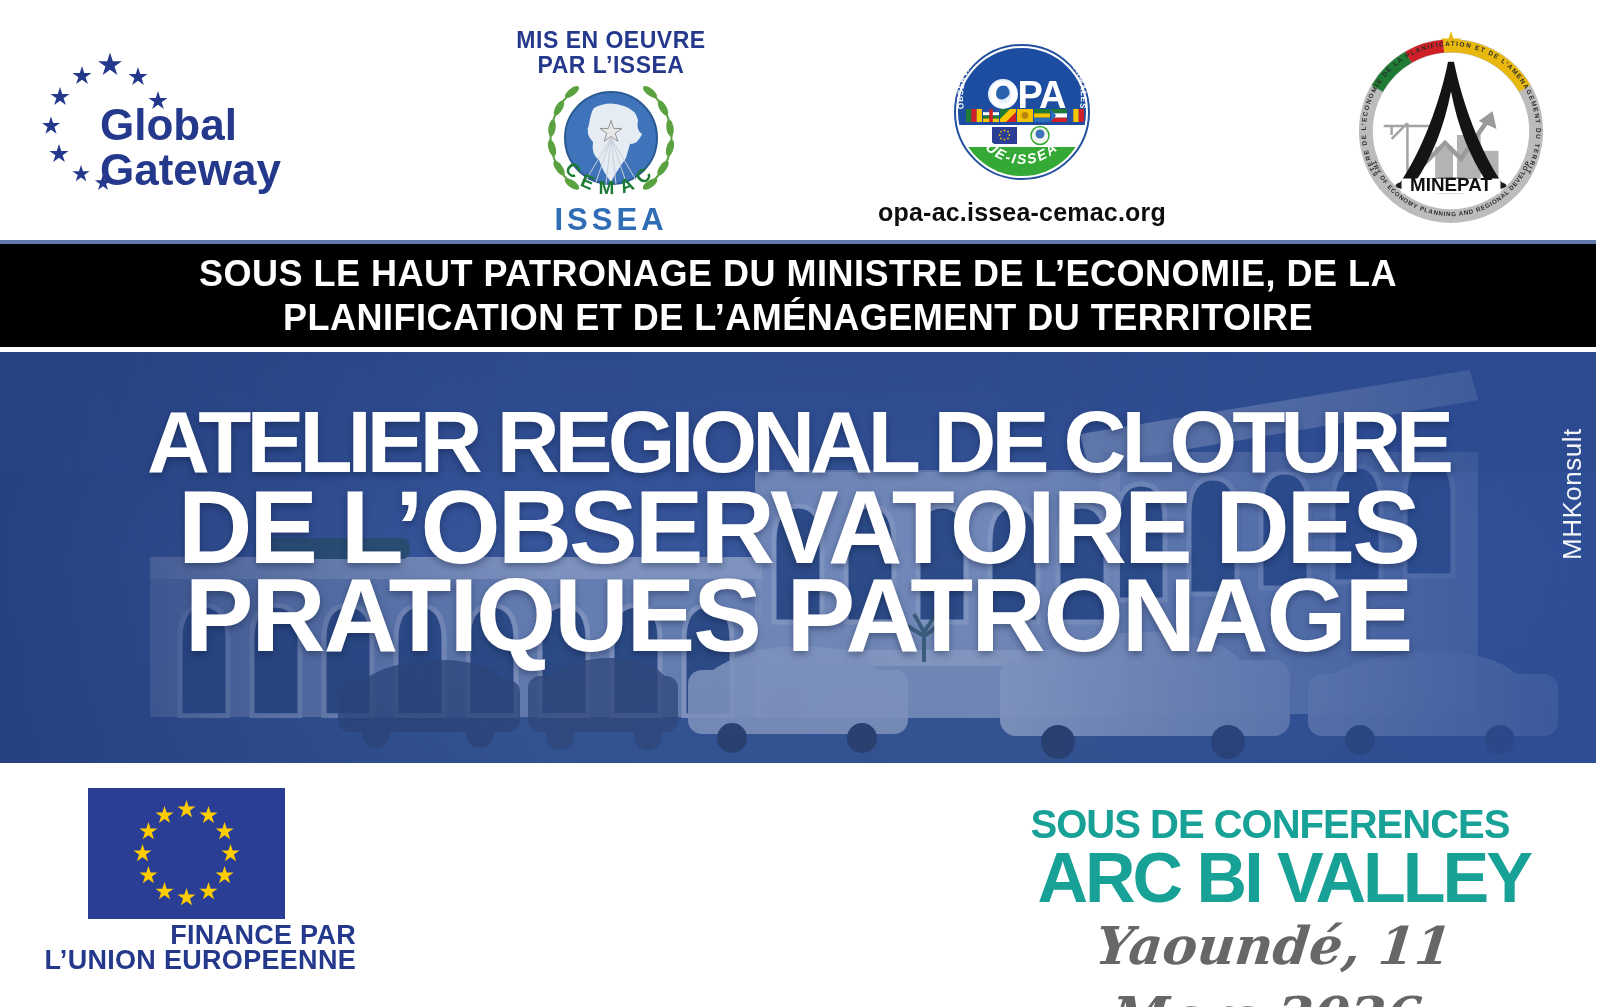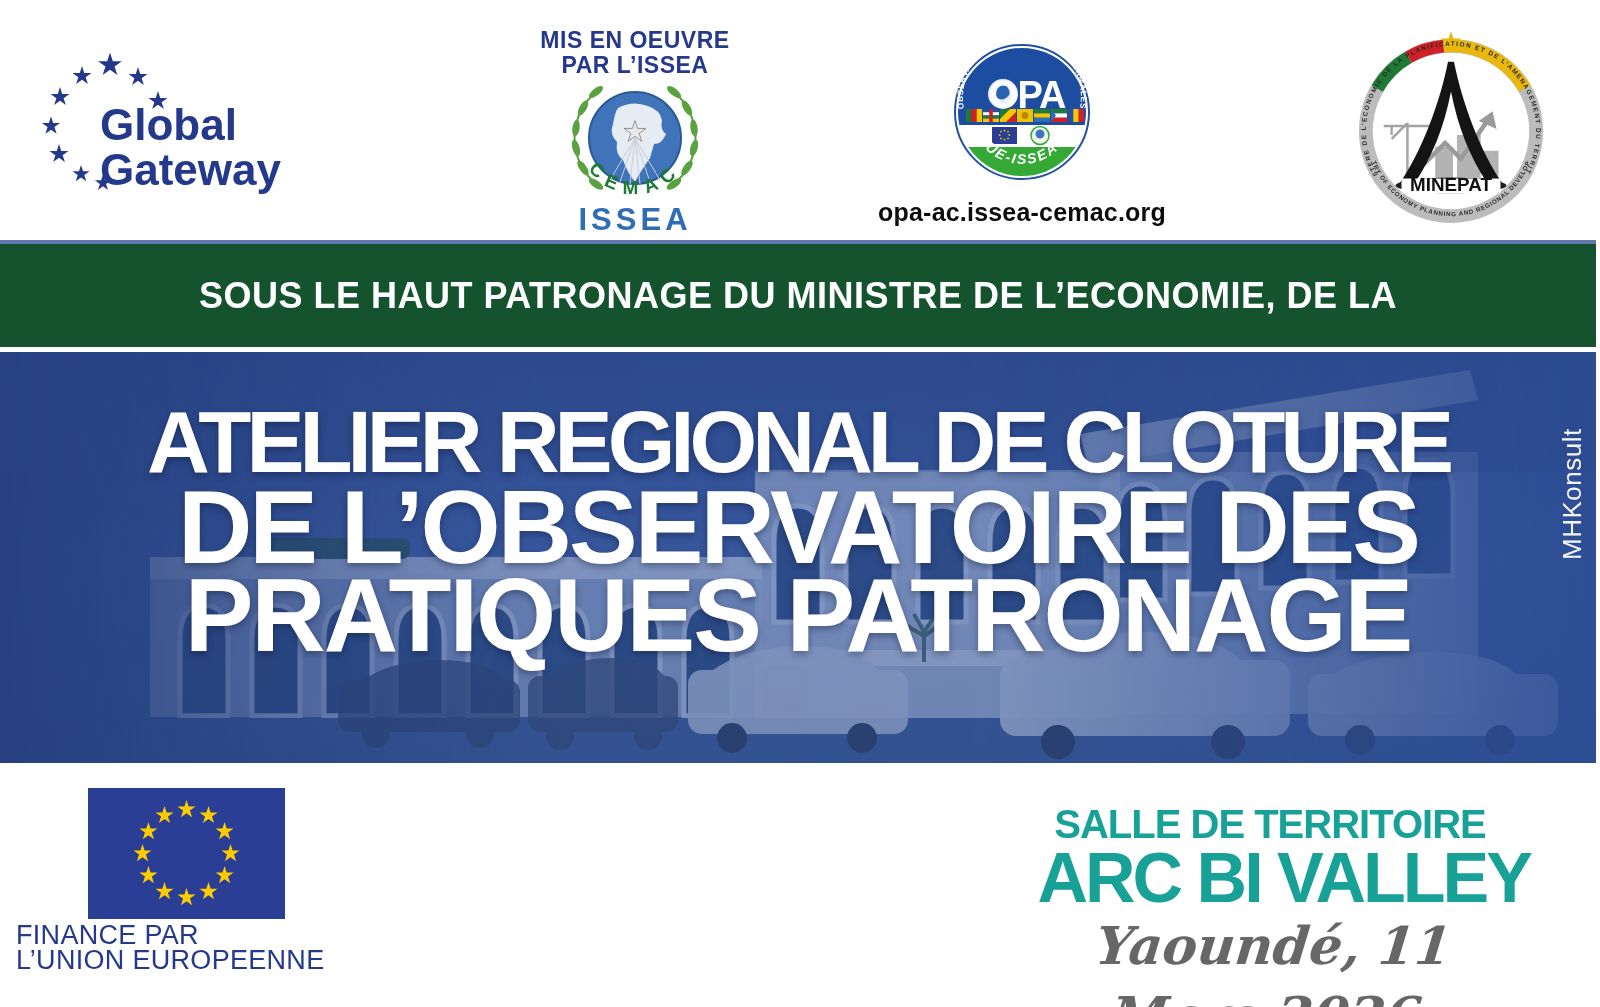--- a/index.html
+++ b/index.html
@@ -3,51 +3,51 @@
 <meta charset="utf-8">
 <style>
   html,body{margin:0;padding:0;}
   body{
     width:1600px;height:1007px;position:relative;background:#ffffff;
     font-family:"Liberation Sans",sans-serif;overflow:hidden;
   }
   
   #header{position:absolute;left:0;top:0;width:1600px;height:240px;background:#fff;}
   .gg-svg{position:absolute;left:35px;top:50px;}
-  .issea-block{position:absolute;left:519px;top:28px;width:232px;text-align:center;}
+  .issea-block{position:absolute;left:495px;top:28px;width:232px;text-align:center;}
   .issea-tagline{font-weight:bold;color:#24388c;font-size:23px;line-height:25px;letter-spacing:.5px;}
   .opa-svg{position:absolute;left:952px;top:42px;}
   .opa-url{position:absolute;left:862px;top:198px;width:320px;text-align:center;
            font-weight:bold;font-size:25px;color:#0d0d0d;letter-spacing:.2px;}
   .minepat-svg{position:absolute;left:1352px;top:32px;}
   
   #green-band{
     position:absolute;left:0;top:240px;width:1596px;height:103px;
-    background:#14532d;border-top:4px solid #6277ab;
+    background:#000000;border-top:4px solid #6277ab;
     display:flex;flex-direction:column;justify-content:center;align-items:center;
   }
   .band-line{color:#ffffff;font-weight:bold;font-size:36px;line-height:44px;
              letter-spacing:.5px;text-align:center;width:100%;}
   
   #hero{position:absolute;left:0;top:352px;width:1596px;height:411px;overflow:hidden;}
   #hero svg.bg{position:absolute;left:0;top:0;}
   .title-line{position:absolute;left:0;width:1596px;text-align:center;color:#fff;
               font-weight:bold;white-space:nowrap;
               text-shadow:0 3px 7px rgba(8,18,48,.38);}
   .t1{top:40px;font-size:87px;letter-spacing:-5px;}
   .t2{top:117px;font-size:103px;letter-spacing:-3px;}
   .t3{top:205px;font-size:103px;letter-spacing:-2px;}
   .watermark{position:absolute;left:1512px;top:133px;width:120px;height:30px;
              transform:rotate(-90deg);color:#ffffff;opacity:.95;font-size:26px;
              text-align:center;white-space:nowrap;letter-spacing:.5px;}
   
   #footer{position:absolute;left:0;top:763px;width:1600px;height:244px;background:#fff;}
   .eu-flag-svg{position:absolute;left:88px;top:25px;}
-  .eu-caption{position:absolute;left:16px;top:160px;width:340px;text-align:left;
-              color:#24388c;font-weight:normal;font-size:27px;line-height:25px;letter-spacing:.3px;}
+  .eu-caption{position:absolute;left:16px;top:160px;width:340px;text-align:right;
+              color:#24388c;font-weight:bold;font-size:27px;line-height:25px;letter-spacing:.3px;}
   .venue{position:absolute;left:1010px;top:40px;width:520px;text-align:center;}
   .venue-hall{color:#17a197;font-weight:bold;font-size:40px;letter-spacing:-1px;line-height:42px;}
   .venue-name{color:#17a197;font-weight:bold;font-size:70px;letter-spacing:-3px;line-height:66px;text-align:right;}
   .venue-date{color:#676767;font-family:"DejaVu Serif",serif;font-style:italic;font-weight:bold;
               font-size:52px;line-height:70px;transform:skewX(-6deg);}
 </style>
 </head>
 <body>
 
 <div id="header">
@@ -239,20 +239,21 @@
       <textPath href="#mnFr" startOffset="50%" text-anchor="middle">MINISTERE DE L’ECONOMIE DE LA PLANIFICATION ET DE L’AMENAGEMENT DU TERRITOIRE</textPath>
     </text>
     <text font-size="6.2" font-weight="bold" fill="#2b2b2b" letter-spacing=".8">
       <textPath href="#mnEn" startOffset="50%" text-anchor="middle">MINISTRY OF ECONOMY PLANNING AND REGIONAL DEVELOPMENT</textPath>
     </text>
   </svg>
 </div>
 
 <div id="green-band">
   <div class="band-line">SOUS LE HAUT PATRONAGE DU MINISTRE DE L’ECONOMIE, DE LA</div>
+  <div class="band-line">PLANIFICATION ET DE L’AMÉNAGEMENT DU TERRITOIRE</div>
 </div>
 
 <div id="hero">
   <svg class="bg" width="1596" height="411" viewBox="0 0 1596 411">
     <defs>
       <linearGradient id="sky" x1="0" y1="0" x2="0" y2="1">
         <stop offset="0" stop-color="#2e4c90"></stop>
           <stop offset=".5" stop-color="#3c5ca2"></stop>
           <stop offset="1" stop-color="#35548f"></stop>
       </linearGradient>
@@ -371,17 +372,17 @@
       <use href="#star" transform="translate(60.4,43.5) scale(.95)"></use>
       <use href="#star" transform="translate(76.5,27.4) scale(.95)"></use>
     </g>
   </svg>
   <div class="eu-caption">
     <div>FINANCE PAR</div>
     <div>L’UNION EUROPEENNE</div>
   </div>
 
   <div class="venue">
-    <div class="venue-hall">SALLE DE TERRITOIRE</div>
+    <div class="venue-hall">SOUS DE CONFERENCES</div>
     <div class="venue-name">ARC BI VALLEY</div>
     <div class="venue-date">Yaoundé, 11 Mars 2026</div>
   </div>
 </div>
 
 </body></html>

